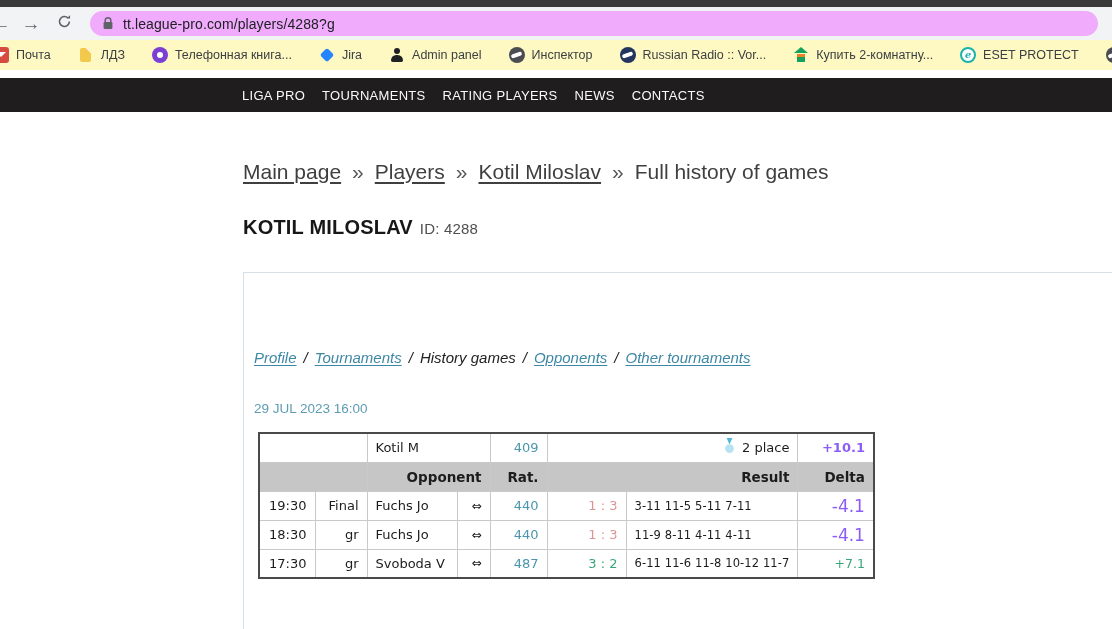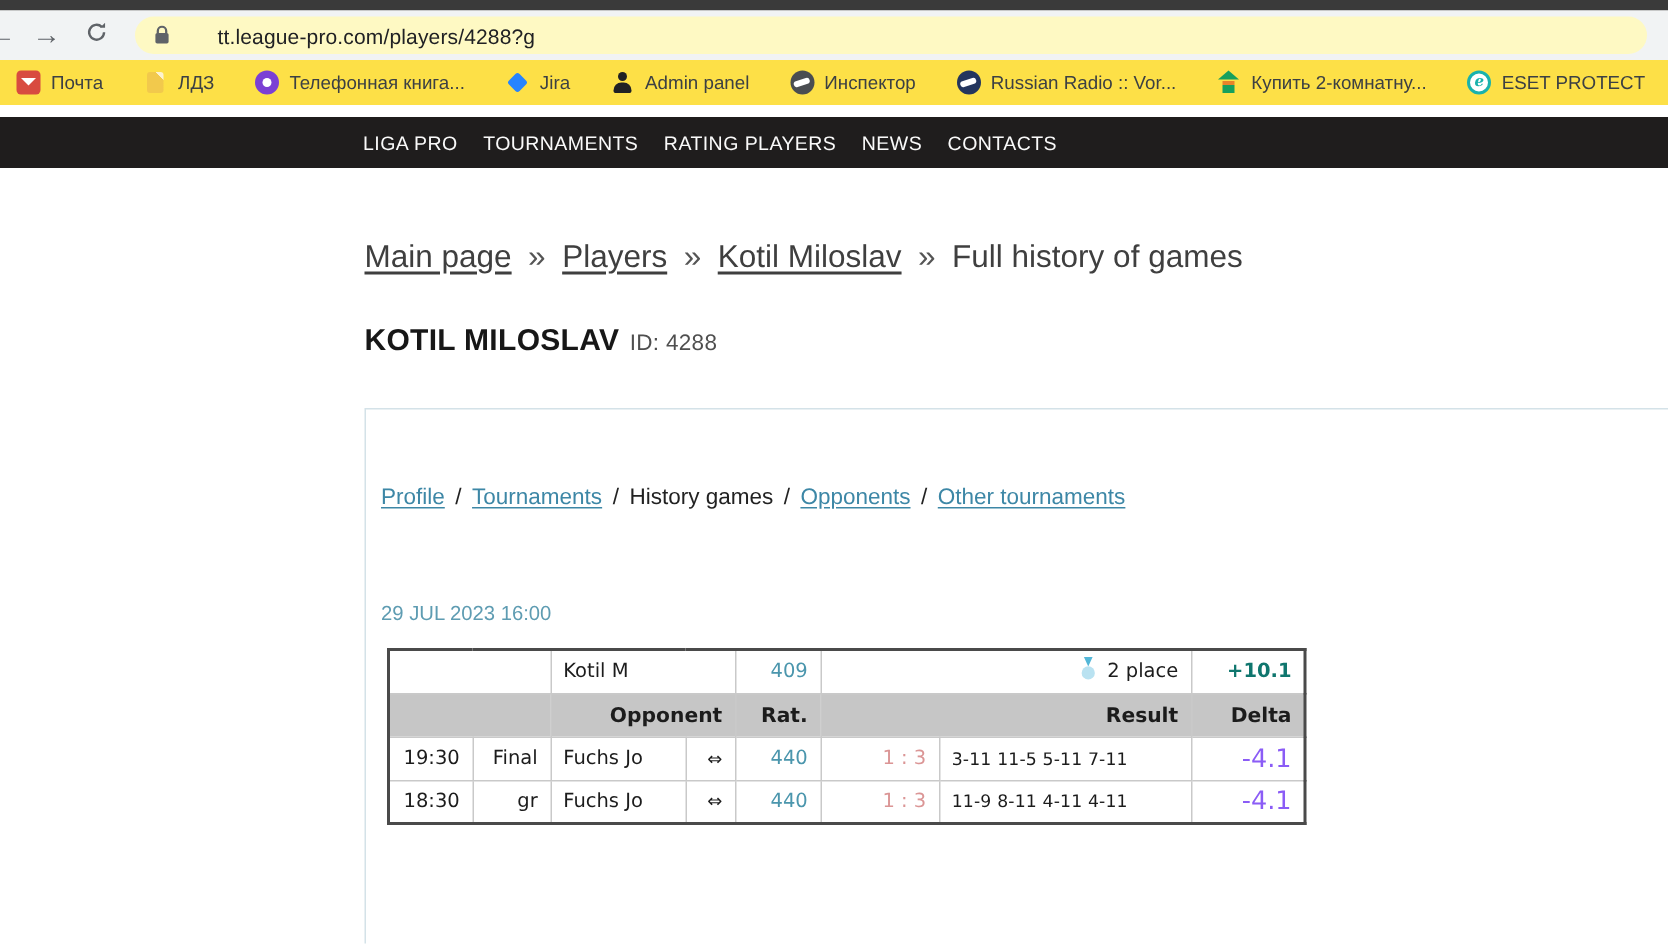--- a/index.html
+++ b/index.html
@@ -16,29 +16,29 @@
     height:33px; background:#f1f3f4; display:flex; align-items:center;
     padding-left:0;
   }
   .nav-ic {
     color:#5f6368; font-size:19px; line-height:1; width:30px; text-align:center;
     flex:none; user-select:none;
   }
   .nav-ic.back { margin-left:-14px; }
   .reload-wrap { width:32px; text-align:center; flex:none; margin-left:2px; }
   .omnibox {
-    height:25px; background:#fef9c3; border-radius:13px; flex:1;
-    margin:0 14px 0 10px; display:flex; align-items:center; padding:0 12px;gap:22px;
+    height:25px; background:#f0abfc; border-radius:13px; flex:1;
+    margin:0 14px 0 10px; display:flex; align-items:center; padding:0 12px;
   }
   .lock { flex:none; margin-right:9px; display:flex; align-items:center; }
   .url { font-size:14px; color:#202124; letter-spacing:.1px; }
 
   .bookmarks {
-    height:30px; background:#fde047; display:flex; align-items:center;
-    gap:27px; padding-left:18px; overflow:hidden;
+    height:30px; background:#fef9c3; display:flex; align-items:center;
+    gap:27px; padding-left:0; overflow:hidden;
   }
   .bm-item { display:flex; align-items:center; gap:7px; flex:none; cursor:pointer; }
   .bm-item:first-child { margin-left:-7px; }
   .bm-label { font-size:12.5px; color:#3c4043; white-space:nowrap; }
   .bm-ic { width:16px; height:16px; position:relative; flex:none; display:inline-block; }
 
   .mail-icon { background:var(--c); border-radius:3px; }
   .mail-icon::after { content:""; position:absolute; left:3px; top:5px;
     border-left:5px solid transparent; border-right:5px solid transparent; border-top:5px solid #fff; }
   .page-icon::before { content:""; position:absolute; left:2px; top:1px; width:11px; height:14px;
@@ -79,21 +79,21 @@
   .bc-sep { margin:0 11px; color:#555; }
 
   .page-title { margin:32px 0 0 243px; font-size:20px; font-weight:bold; color:#171717;
     letter-spacing:.2px; }
   .player-id { font-size:15px; font-weight:normal; color:#4f4f4f; margin-left:7px; }
 
   .panel {
     position:absolute; left:243px; top:272px; width:1050px; height:420px;
     border:1px solid #d4e2e8; background:#fff;
   }
-  .tabs { position:absolute; left:10px; top:50px; font-size:15px; color:#222; }
+  .tabs { position:absolute; left:10px; top:76px; font-size:15px; color:#222;font-style:italic; }
   .tab-item { color:#222; }
   .tab-item.link { color:#3d87a6; text-decoration:underline; text-underline-offset:2px; cursor:pointer; }
   .tab-sep { margin:0 7px; color:#222; }
 
   .tourn-row { position:absolute; left:10px; top:128px; display:flex; align-items:baseline; gap:19px; }
   .tdate { font-size:13.5px; color:#5e9cb2; white-space:nowrap; }
   .tlink { font-size:15px; font-weight:bold; color:#111; text-decoration:underline;
     text-underline-offset:2px; cursor:pointer; white-space:nowrap; }
 
   
@@ -107,21 +107,21 @@
   td.c { text-align:right; }
   td.l { text-align:left; padding-left:8px; }
   .r-sum td { height:30px; }
   .r-head td { background:#c6c6c6; font-weight:bold; height:33px; font-size:13.5px; }
   .rat { color:#4b96ad; }
   .sc.loss { color:#db9595; }
   .sc.win  { color:#38a678; }
   .dl.loss { color:#8b5cf6; font-size:17px; }
   .dl.win  { color:#38a678; font-size:12.5px; }
   td.games-cell { font-size:11.5px; letter-spacing:.1px; }
-  .delta-sum { color:#0f766e; font-weight:bold; }
+  .delta-sum { color:#8b5cf6; font-weight:bold; }
   .place-cell { }
   .place-inner { display:inline-flex; align-items:center; gap:7px; }
   .arrow-cell { font-size:12px; }
 </style>
 </head>
 <body>
 
 <div>
   <div class="chrome-topstrip"></div>
 
@@ -261,16 +261,26 @@
         <tr class="r-data">
           <td class="c">18:30</td>
           <td class="c">gr</td>
           <td class="l">Fuchs Jo</td>
           <td class="c arrow-cell">⇔</td>
           <td class="c rat">440</td>
           <td class="c sc loss">1 : 3</td>
           <td class="l games-cell">11-9 8-11 4-11 4-11</td>
           <td class="c dl loss">-4.1</td>
         </tr>
+        <tr class="r-data">
+          <td class="c">17:30</td>
+          <td class="c">gr</td>
+          <td class="l">Svoboda V</td>
+          <td class="c arrow-cell">⇔</td>
+          <td class="c rat">487</td>
+          <td class="c sc win">3 : 2</td>
+          <td class="l games-cell">6-11 11-6 11-8 10-12 11-7</td>
+          <td class="c dl win">+7.1</td>
+        </tr>
       </tbody>
   </table>
 
 </section>
 
 </body></html>

